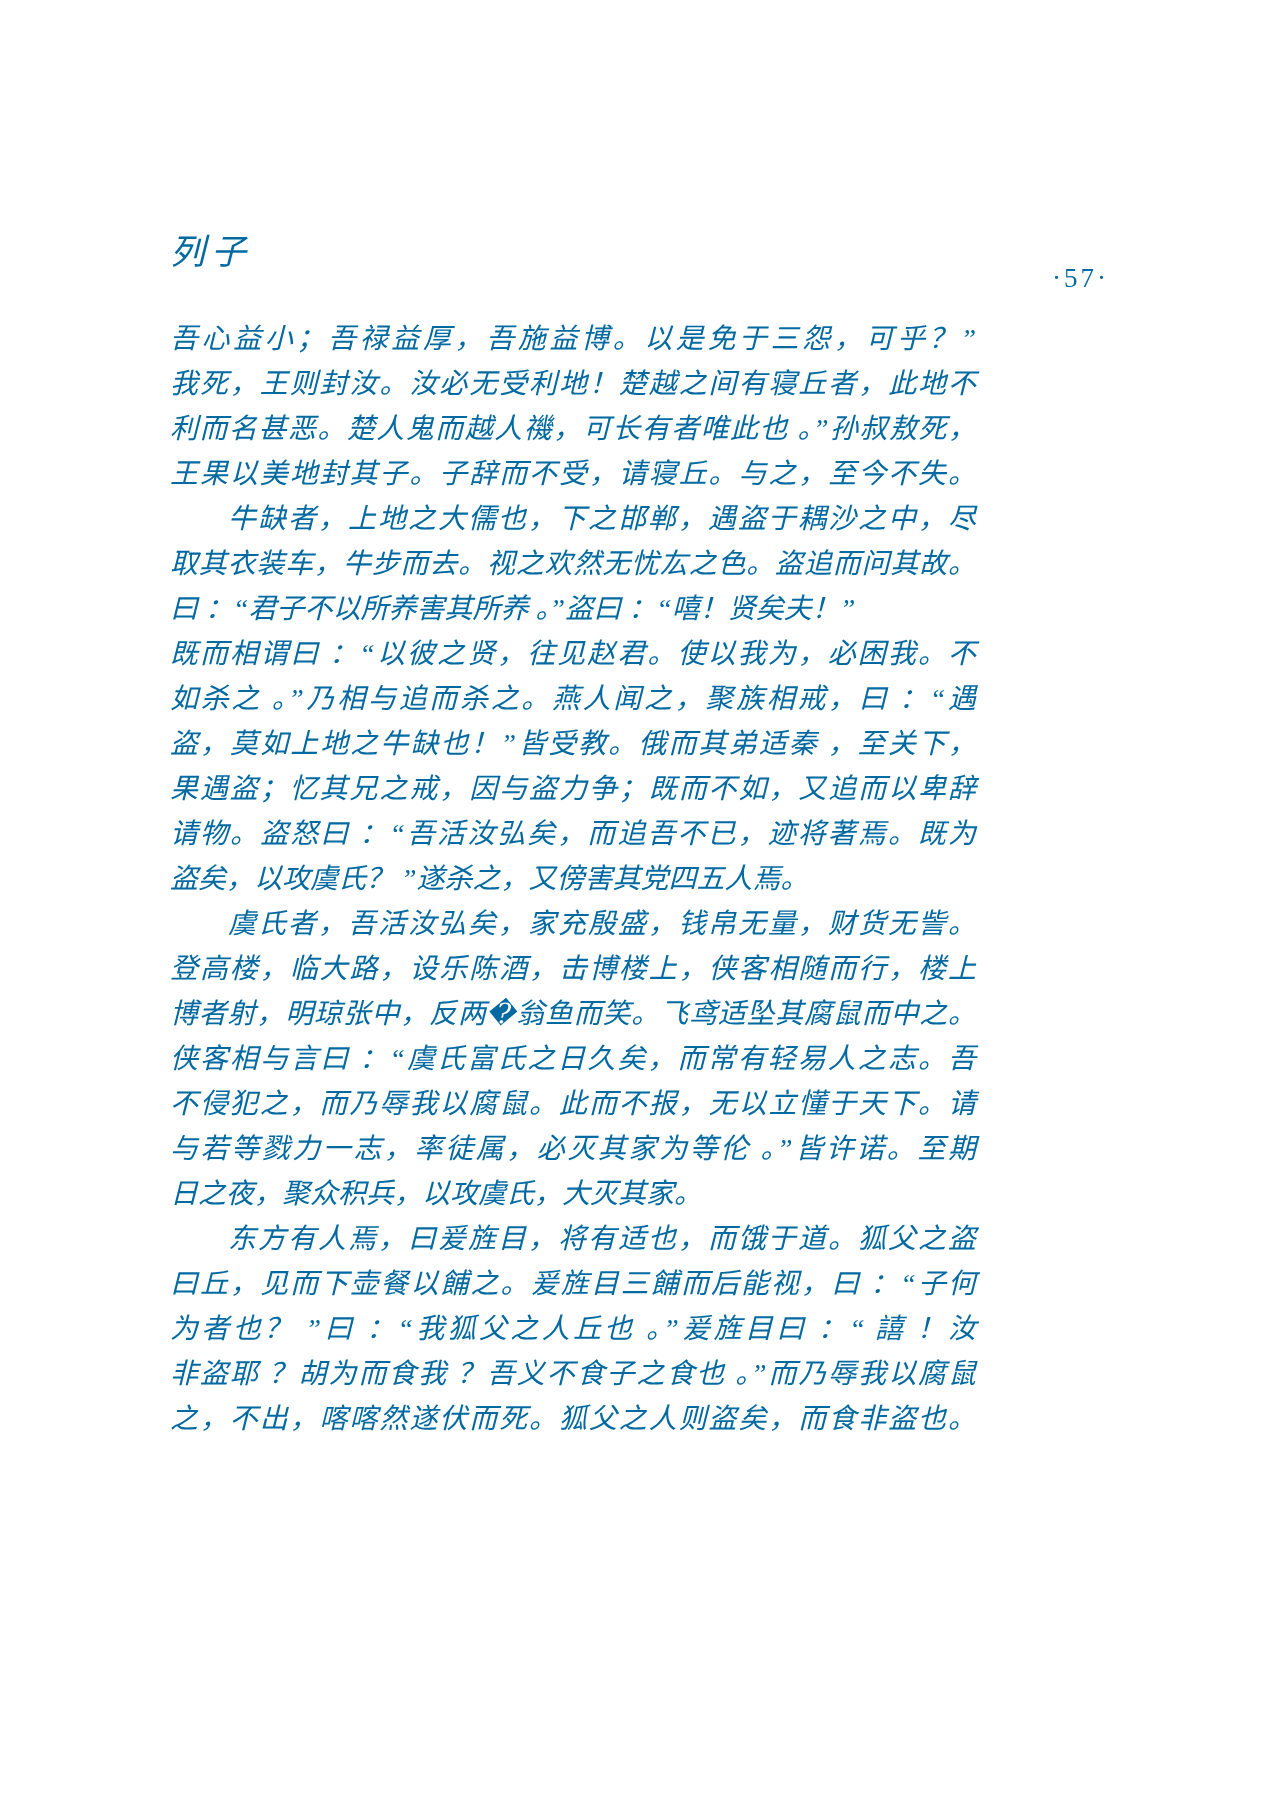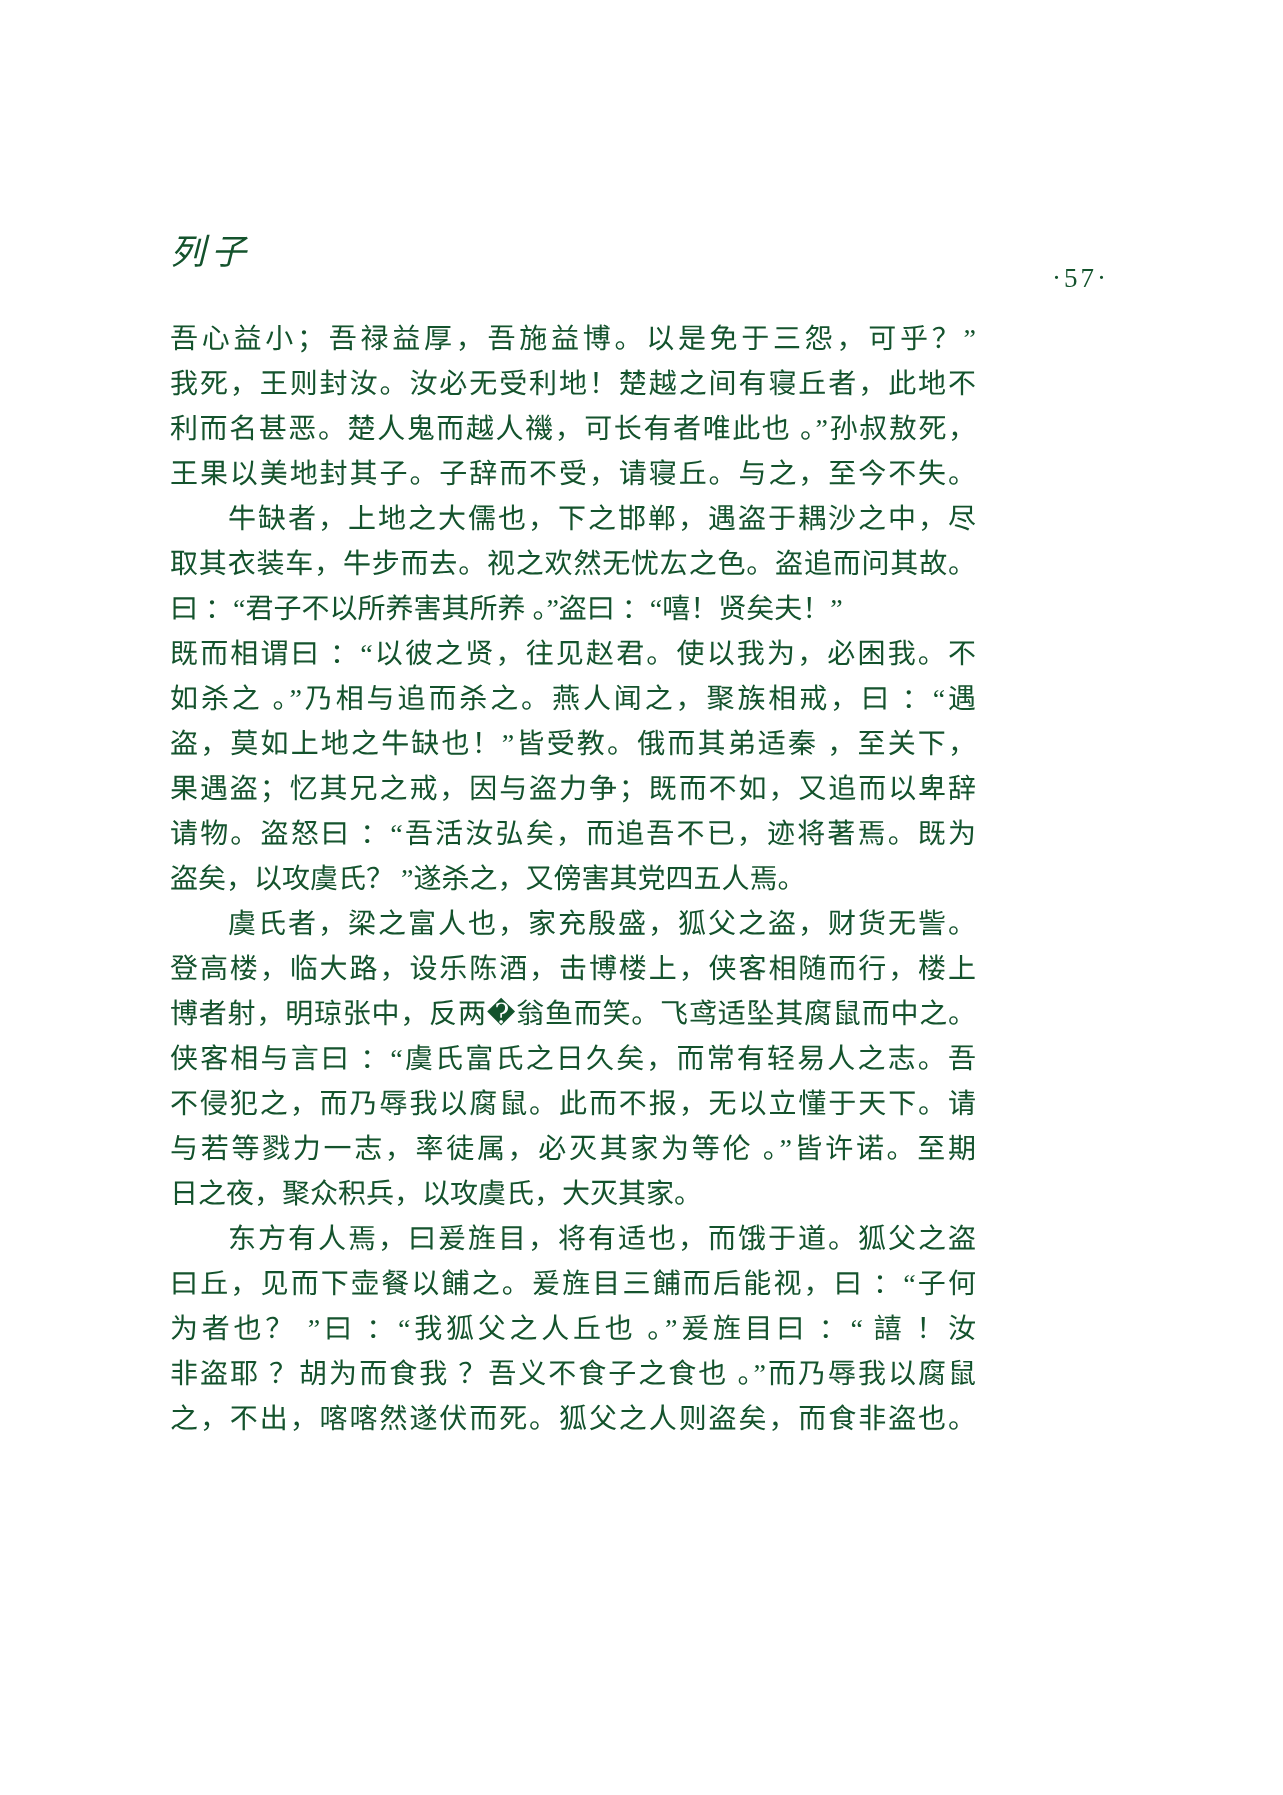--- a/index.html
+++ b/index.html
@@ -3,21 +3,21 @@
 <meta charset="utf-8">
 <style>
   html, body { margin: 0; padding: 0; background: #e8e8e8; }
   .page {
     position: relative;
     width: 1283px;
     height: 1795px;
     margin: 0 auto;
     background: #ffffff;
     font-family: "Liberation Serif", "DejaVu Serif", serif;
-    color: #14532d;
+    color: #0369a1;
     overflow: hidden;
   }
   .running-head {
     position: absolute;
     left: 170px;
     top: 230px;
     font-size: 35px;
     font-style: italic;
     letter-spacing: 6px;
     line-height: 46px;
@@ -34,20 +34,21 @@
     position: absolute;
     left: 170px;
     top: 316px;
     width: 806px;
     font-size: 28px;
     line-height: 45px;
   }
   .text-line {
     height: 45px;
     text-align: left;
+    font-style: italic;
   }
   .text-line.full {
     text-align: justify;
     text-align-last: justify;
     text-justify: inter-character;
   }
   .text-line.indent {
     padding-left: 58px;
   }
   .text-line.indent.full {
@@ -67,21 +68,21 @@
       <div class="text-line full">王果以美地封其子。子辞而不受，请寝丘。与之，至今不失。</div>
       <div class="text-line indent full">牛缺者，上地之大儒也，下之邯郸，遇盗于耦沙之中，尽</div>
       <div class="text-line full">取其衣装车，牛步而去。视之欢然无忧厷之色。盗追而问其故。</div>
       <div class="text-line">曰 ：“君子不以所养害其所养 。”盗曰 ：“嘻！贤矣夫！”</div>
       <div class="text-line full">既而相谓曰 ：“以彼之贤，往见赵君。使以我为，必困我。不</div>
       <div class="text-line full">如杀之 。”乃相与追而杀之。燕人闻之，聚族相戒，曰 ：“遇</div>
       <div class="text-line full">盗，莫如上地之牛缺也！”皆受教。俄而其弟适秦 ，至关下，</div>
       <div class="text-line full">果遇盗；忆其兄之戒，因与盗力争；既而不如，又追而以卑辞</div>
       <div class="text-line full">请物。盗怒曰 ：“吾活汝弘矣，而追吾不已，迹将著焉。既为</div>
       <div class="text-line">盗矣，以攻虞氏？ ”遂杀之，又傍害其党四五人焉。</div>
-      <div class="text-line indent full">虞氏者，梁之富人也，家充殷盛，狐父之盗，财货无訾。</div>
+      <div class="text-line indent full">虞氏者，吾活汝弘矣，家充殷盛，钱帛无量，财货无訾。</div>
       <div class="text-line full">登高楼，临大路，设乐陈酒，击博楼上，侠客相随而行，楼上</div>
       <div class="text-line full">博者射，明琼张中，反两�翁鱼而笑。飞鸢适坠其腐鼠而中之。</div>
       <div class="text-line full">侠客相与言曰 ：“虞氏富氏之日久矣，而常有轻易人之志。吾</div>
       <div class="text-line full">不侵犯之，而乃辱我以腐鼠。此而不报，无以立懂于天下。请</div>
       <div class="text-line full">与若等戮力一志，率徒属，必灭其家为等伦 。”皆许诺。至期</div>
       <div class="text-line">日之夜，聚众积兵，以攻虞氏，大灭其家。</div>
       <div class="text-line indent full">东方有人焉，曰爰旌目，将有适也，而饿于道。狐父之盗</div>
       <div class="text-line full">曰丘，见而下壶餐以餔之。爰旌目三餔而后能视，曰 ：“子何</div>
       <div class="text-line full">为者也？ ”曰 ：“我狐父之人丘也 。”爰旌目曰 ：“ 譆 ！汝</div>
       <div class="text-line full">非盗耶 ？胡为而食我 ？吾义不食子之食也 。”而乃辱我以腐鼠</div>

